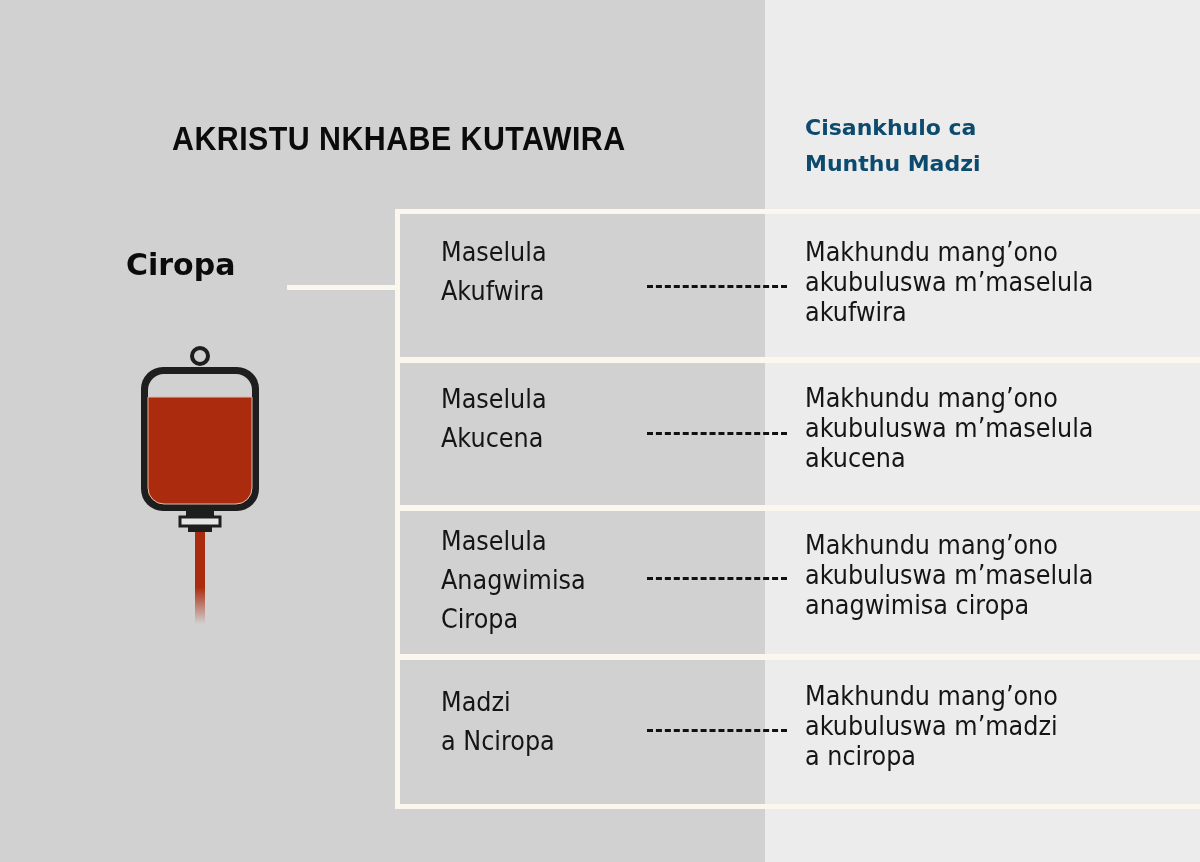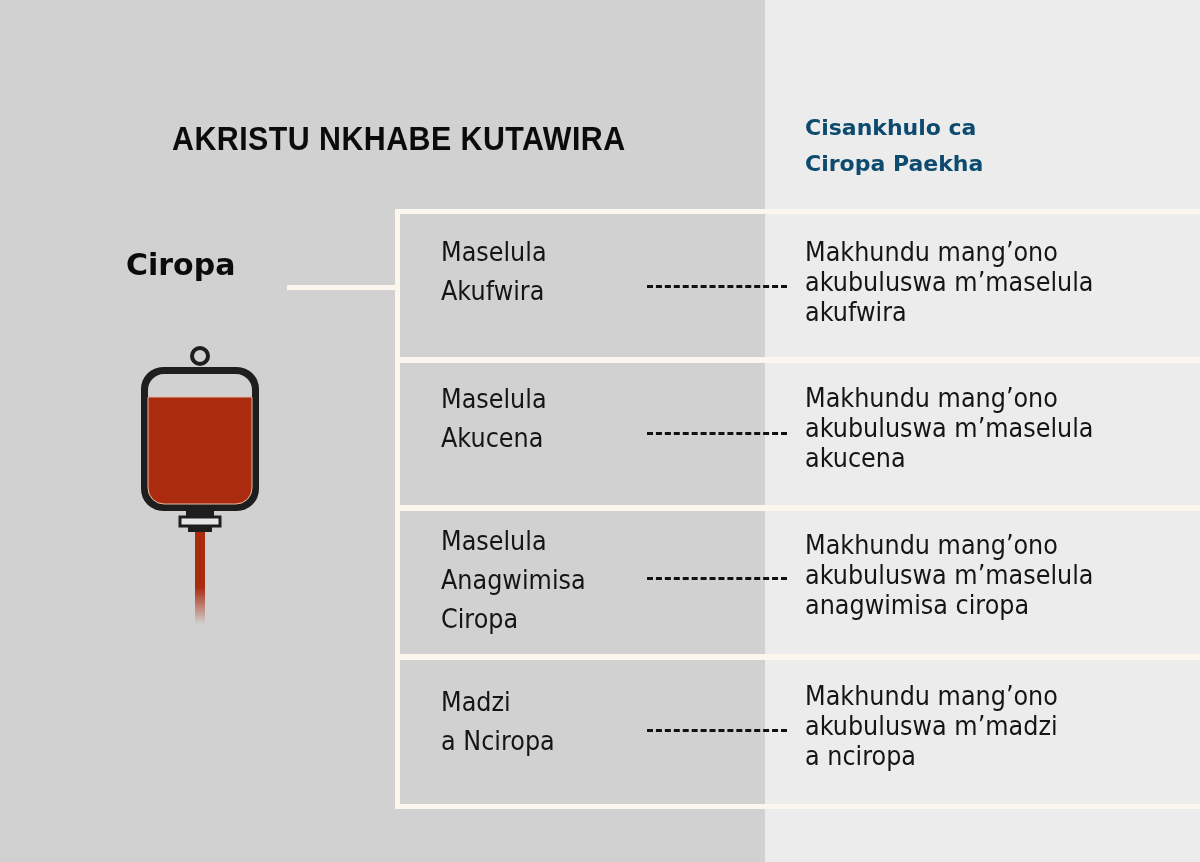--- a/index.html
+++ b/index.html
@@ -51,21 +51,21 @@
 </head>
 <body>
 
 <div class="left-bg"></div>
 <div class="right-bg"></div>
 
 <div class="title-left">AKRISTU NKHABE KUTAWIRA</div>
 
 <div class="title-right">
   <div>Cisankhulo ca</div>
-  <div>Ciropa Paekha</div>
+  <div>Munthu Madzi</div>
 </div>
 
 <div class="whole-blood">
   <div>Ciropa</div>
 </div>
 
 <div class="connector"></div>
 
 <svg class="bag" width="130" height="285" viewBox="0 0 130 285">
   <defs>

